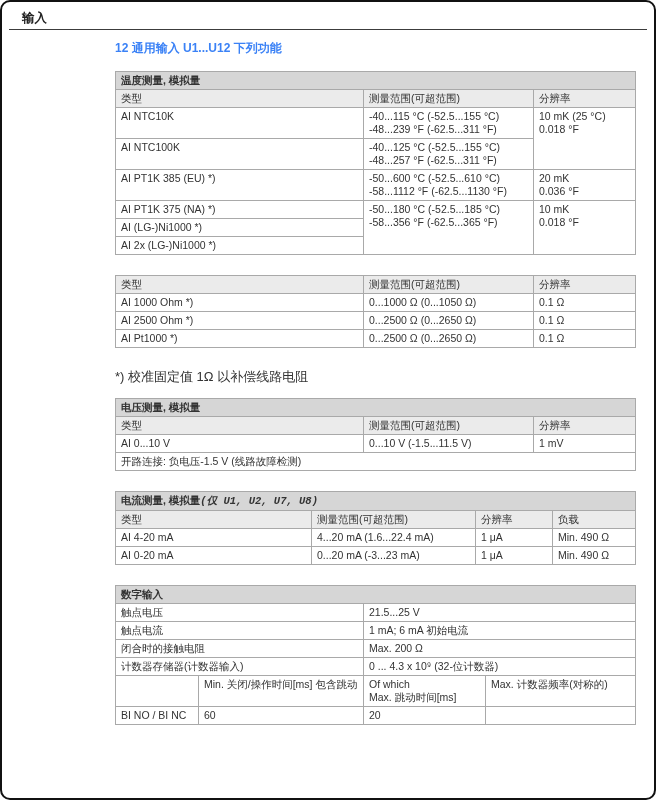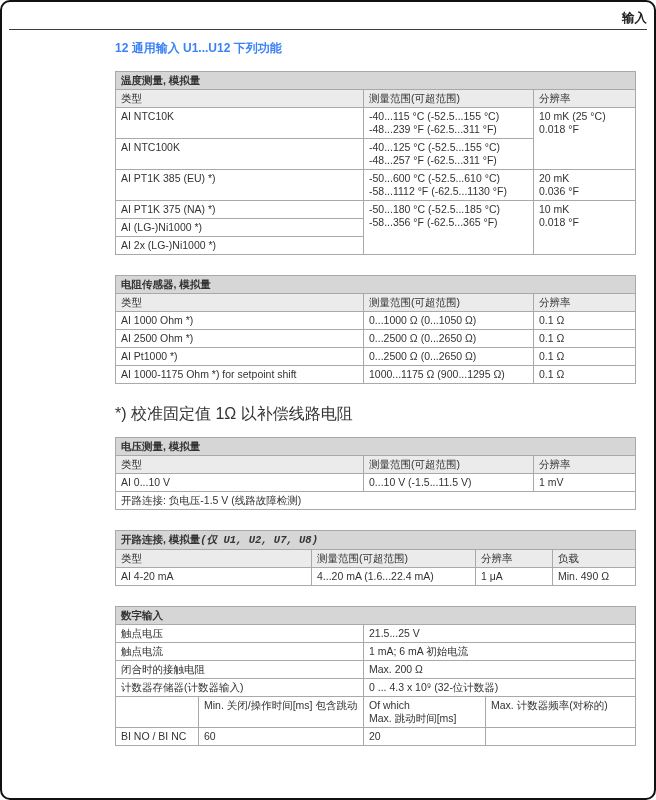--- a/index.html
+++ b/index.html
@@ -13,21 +13,20 @@
     width: 656px; height: 800px;
     border: 2px solid #111111;
     border-radius: 10px;
     background: #ffffff;
     overflow: hidden;
   }
   .topbar {
     margin: 0 7px;
     padding: 6px 0 2px 13px;
     border-bottom: 1.5px solid #3c3c3c;
-    text-align: right;
   }
   .toplabel { font-weight: bold; font-size: 12.5px; color: #222; }
   .content { margin-left: 113px; width: 520px; }
   .title { font-size: 12px; font-weight: bold; margin: 10px 0 14px; color: #3b82f6; }
 
   table.spec {
     border-collapse: collapse;
     table-layout: fixed;
     width: 520px;
     font-size: 10.5px;
@@ -45,21 +44,21 @@
   tr.sec td {
     background: var(--section-header-bg, #d6d6d6);
     font-weight: bold;
   }
   tr.hdr td, td.b {
     background: var(--column-header-bg, #ebebeb);
     font-weight: normal;
   }
   td.b { background: transparent; }
   .it { font-style: italic; font-family: Liberation Mono, monospace; }
-  .footnote { font-size: 16px; margin: 13px 0 12px; }
+  .footnote { font-size: 13px; margin: 13px 0 12px; }
   .t-cur { margin-bottom: 15px; }
   .t-dig { margin-bottom: 0; }
 </style>
 </head>
 <body>
 
 <div class="page">
   <div class="topbar">
     <span class="toplabel">输入</span>
   </div>
@@ -117,46 +116,38 @@
       </tbody>
     </table>
 
     <table class="spec">
       <colgroup>
           <col style="width:248px">
           <col style="width:170px">
           <col style="width:102px">
         </colgroup>
       <tbody>
-        <tr class="sec">
-          <td colspan="3">电阻传感器, 模拟量</td>
-        </tr>
         <tr class="hdr">
           <td>类型</td>
           <td>测量范围(可超范围)</td>
           <td>分辨率</td>
         </tr>
         <tr>
           <td>AI 1000 Ohm *)</td>
           <td>0...1000 Ω (0...1050 Ω)</td>
           <td>0.1 Ω</td>
         </tr>
         <tr>
           <td>AI 2500 Ohm *)</td>
           <td>0...2500 Ω (0...2650 Ω)</td>
           <td>0.1 Ω</td>
         </tr>
         <tr>
           <td>AI Pt1000 *)</td>
           <td>0...2500 Ω (0...2650 Ω)</td>
-          <td>0.1 Ω</td>
-        </tr>
-        <tr>
-          <td>AI 1000-1175 Ohm *) for setpoint shift</td>
-          <td>1000...1175 Ω (900...1295 Ω)</td>
           <td>0.1 Ω</td>
         </tr>
       </tbody>
     </table>
 
     <div class="footnote">*) 校准固定值 1Ω 以补偿线路电阻</div>
 
     <table class="spec">
       <colgroup>
           <col style="width:248px">
@@ -185,31 +176,37 @@
 
     <table class="spec t-cur">
       <colgroup>
           <col style="width:196px">
           <col style="width:164px">
           <col style="width:77px">
           <col style="width:83px">
         </colgroup>
       <tbody>
         <tr class="sec">
-          <td colspan="4"><span>开路连接, 模拟量</span><span class="it">(仅 U1, U2, U7, U8)</span></td>
+          <td colspan="4"><span>电流测量, 模拟量</span><span class="it">(仅 U1, U2, U7, U8)</span></td>
         </tr>
         <tr class="hdr">
           <td>类型</td>
           <td>测量范围(可超范围)</td>
           <td>分辨率</td>
           <td>负载</td>
         </tr>
         <tr>
           <td>AI 4-20 mA</td>
           <td>4...20 mA (1.6...22.4 mA)</td>
+          <td>1 μA</td>
+          <td>Min. 490 Ω</td>
+        </tr>
+        <tr>
+          <td>AI 0-20 mA</td>
+          <td>0...20 mA (-3...23 mA)</td>
           <td>1 μA</td>
           <td>Min. 490 Ω</td>
         </tr>
       </tbody>
     </table>
 
     <table class="spec t-dig">
       <colgroup>
           <col style="width:83px">
           <col style="width:165px">

